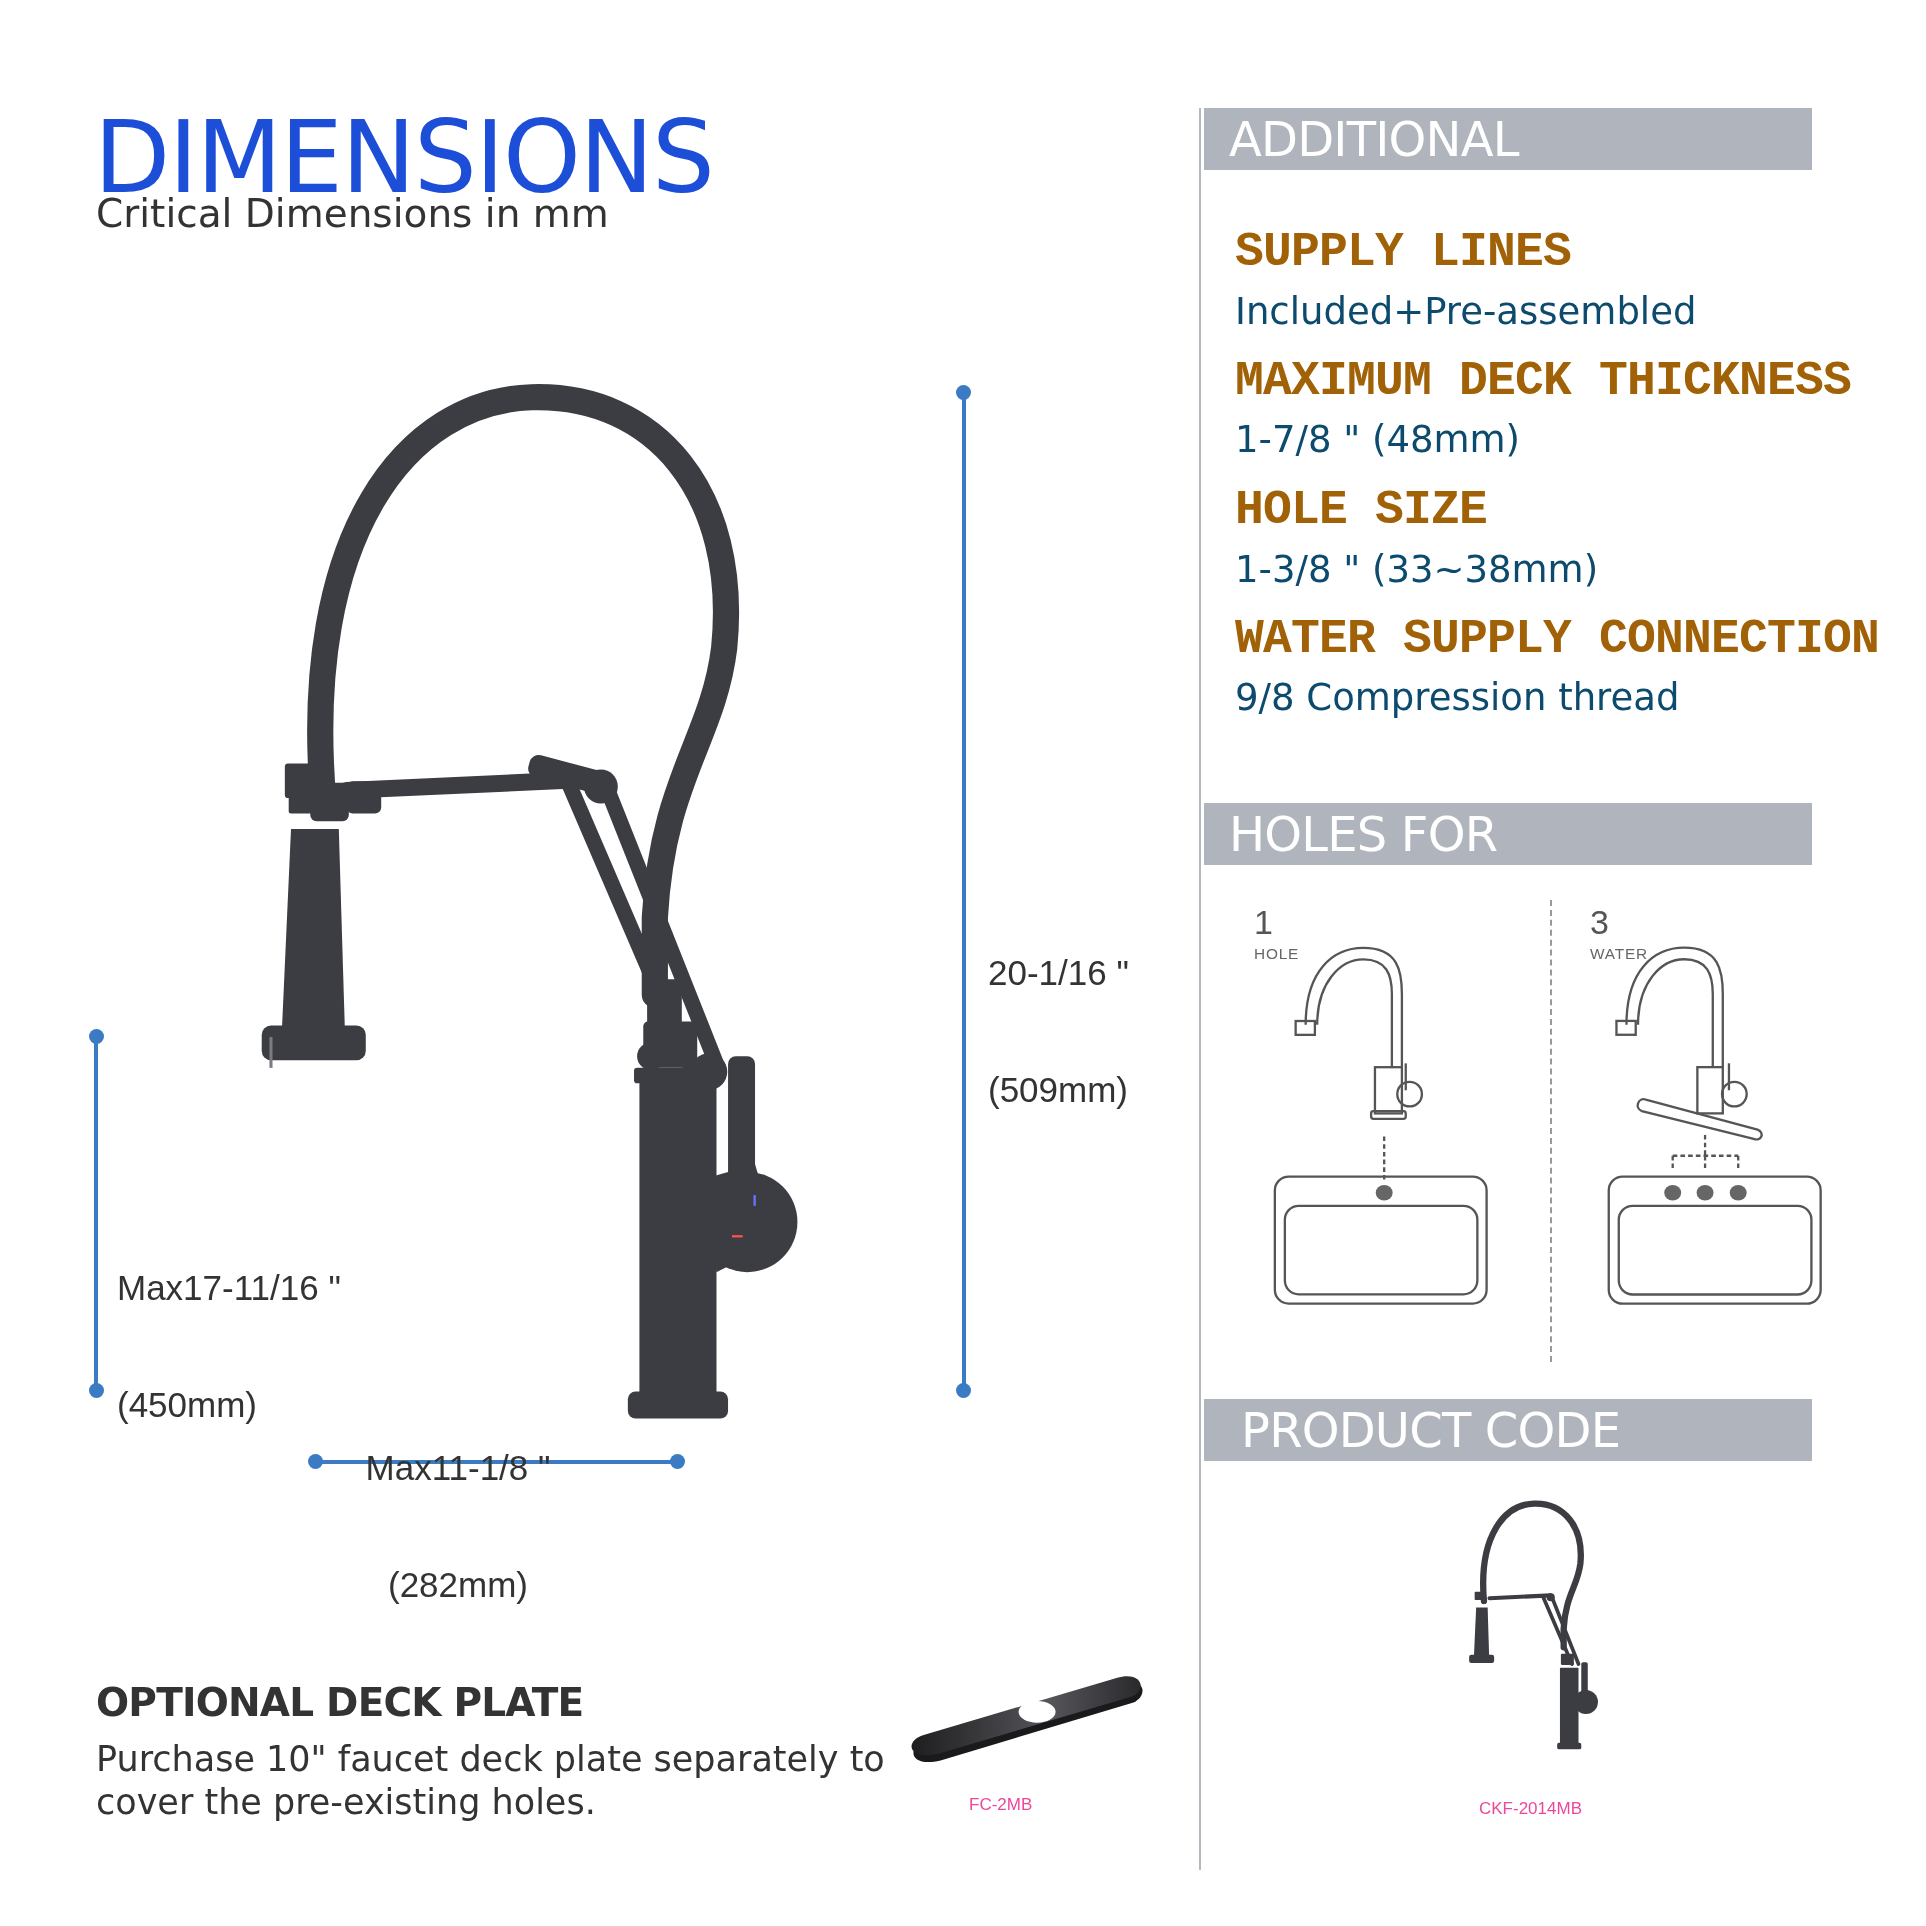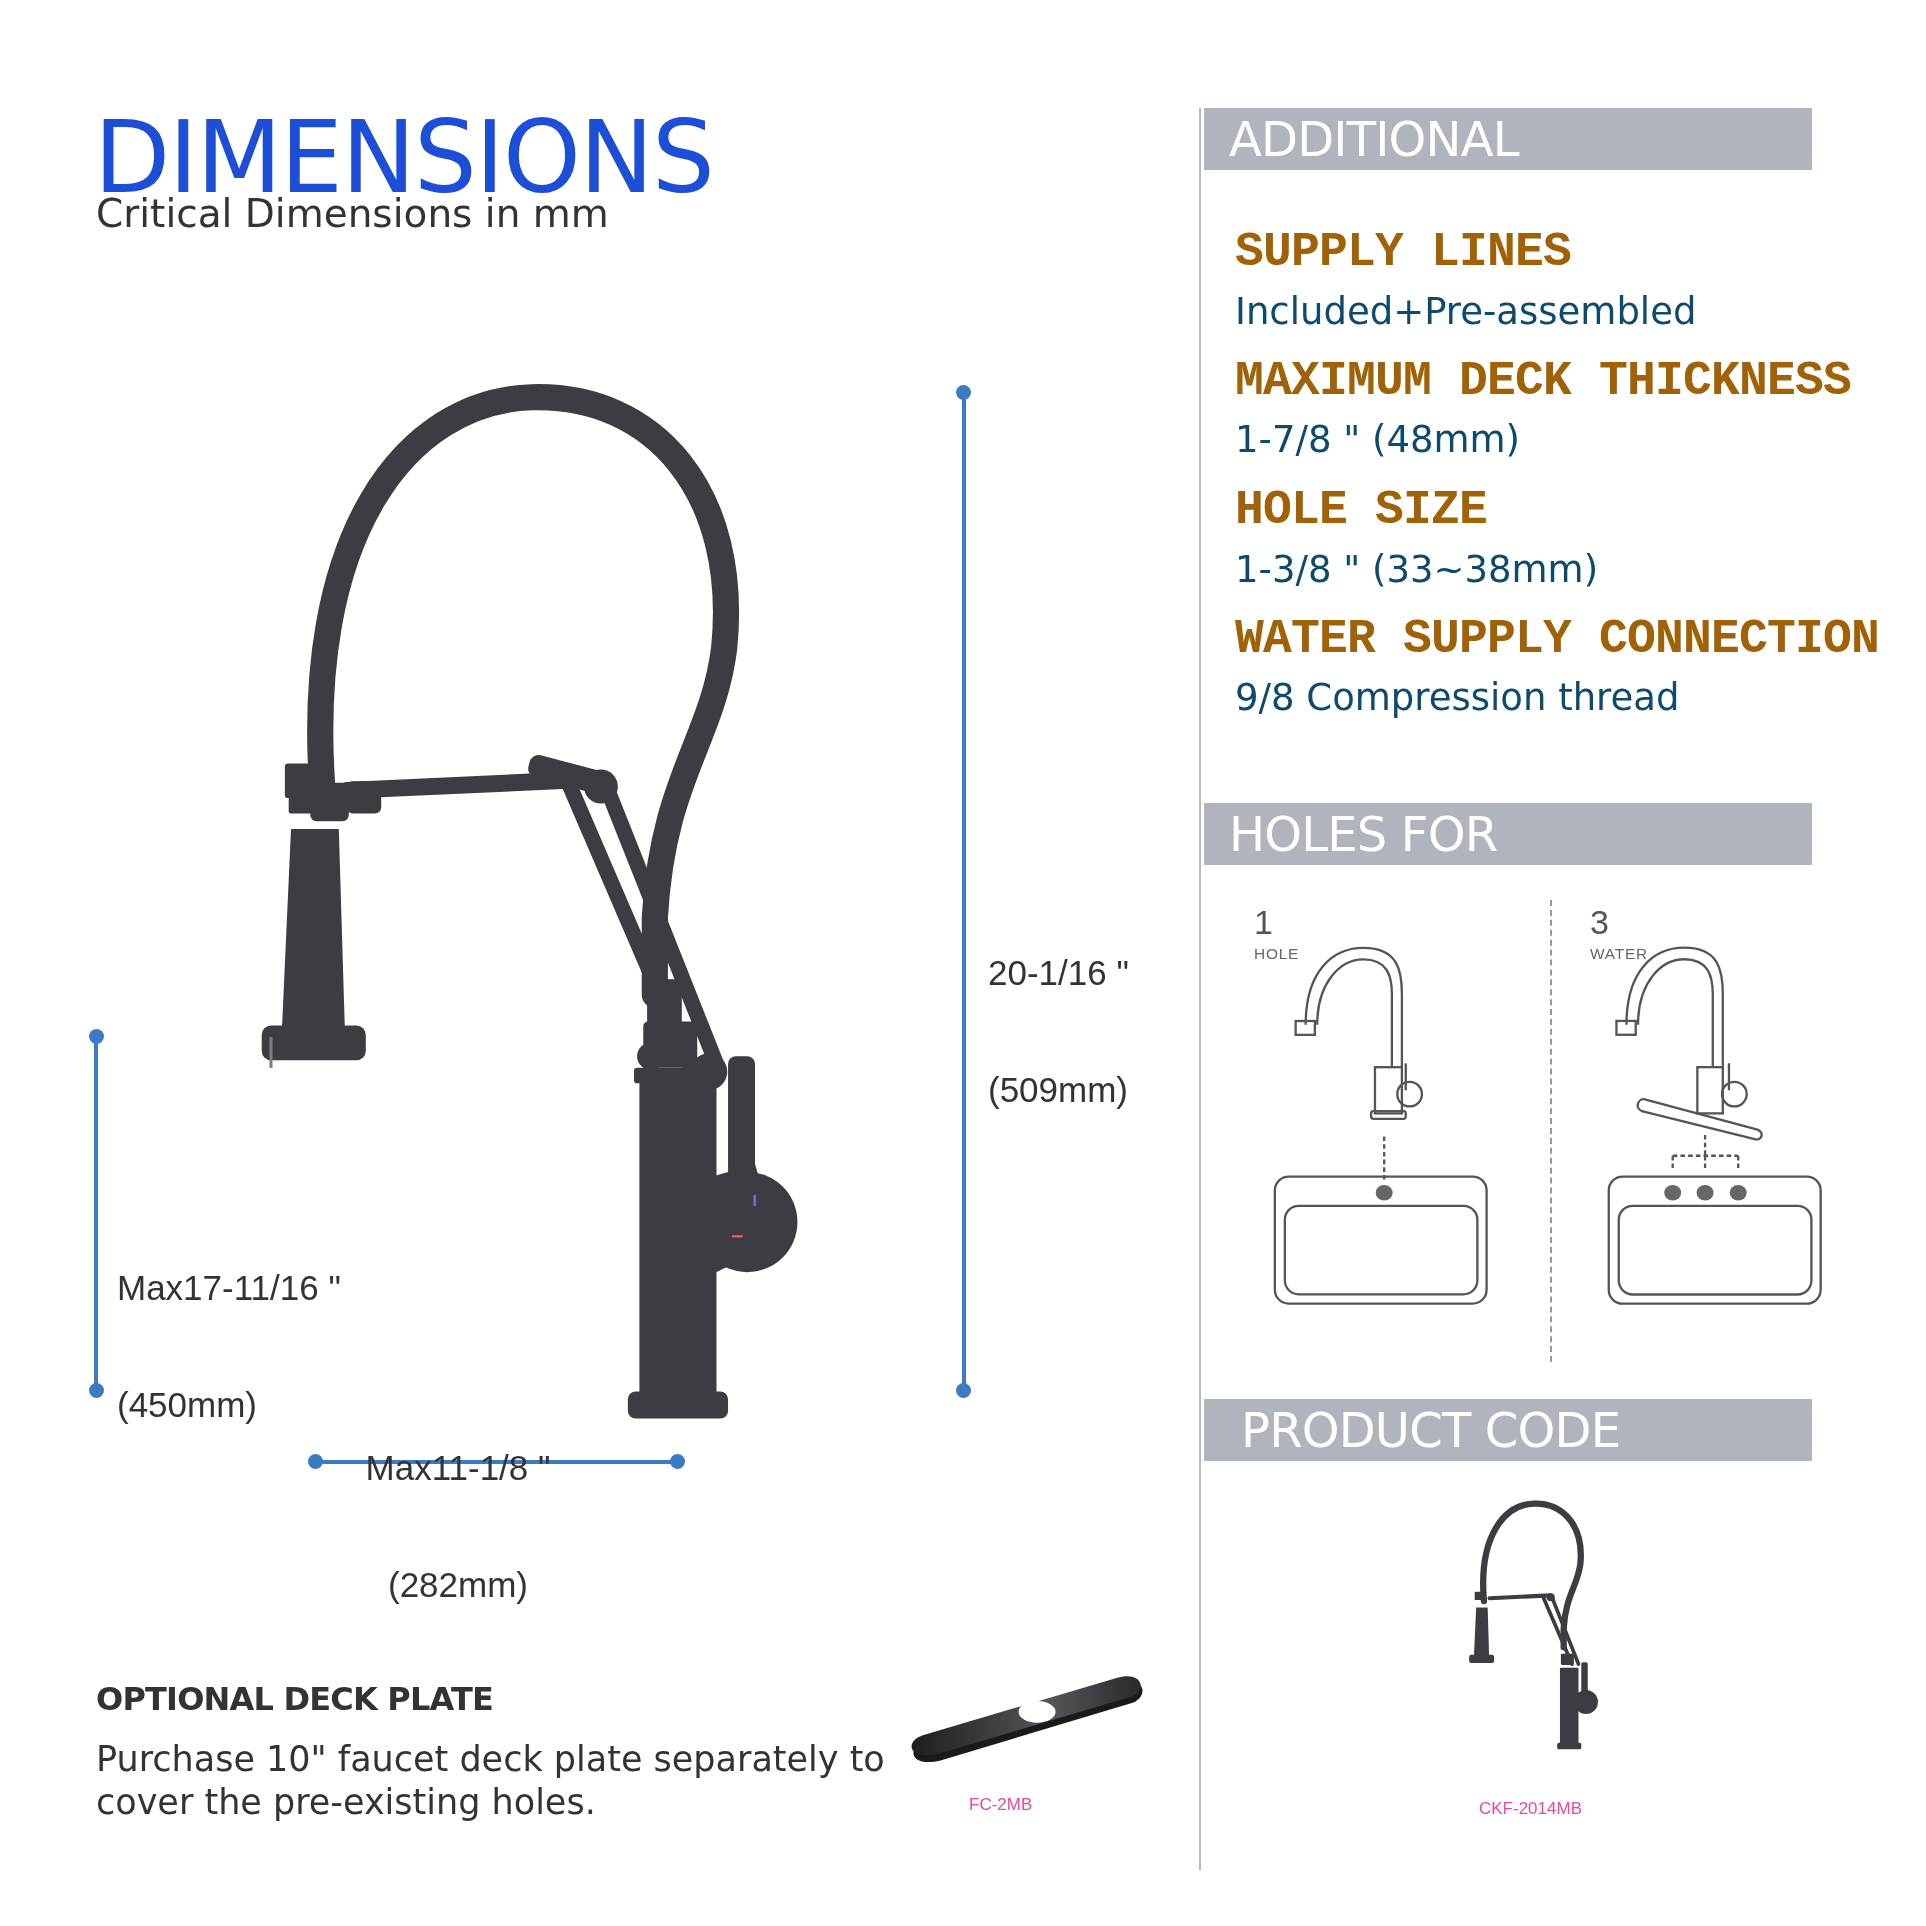--- a/index.html
+++ b/index.html
@@ -12,21 +12,21 @@
   .dot { width:15.4px; height:15.4px; border-radius:50%; background:#3a7bc3; }
   .dimlabel { font-size:35px; color:#333; line-height:39px; white-space:pre; }
   .divider { left:1199px; top:108px; width:2.3px; height:1762px; background:#b4b8c0; }
   .bar { left:1204px; width:608px; height:62px; background:#b0b5bd; }
   .bar span { position:absolute; top:6.2px; left:25px; font-size:48px; color:#fff; line-height:51px; letter-spacing:-0.8px; font-family:"DejaVu Sans", sans-serif; }
   .spec-h { left:1235px; font-size:48px; font-weight:bold; color:#a16207; line-height:46px; font-family:Liberation Mono, monospace; letter-spacing:-0.8px; }
   .spec-v { left:1235px; font-size:37px; color:#0c4a6e; line-height:43px; font-family:"DejaVu Sans", sans-serif; }
   .hole-num { font-size:34px; color:#555; line-height:34px; }
   .hole-lbl { font-size:15.4px; color:#666; letter-spacing:0.8px; }
   .code { font-size:17px; color:#ec4899; }
-  .deck-h { left:96px; top:1680px; font-size:32px; font-weight:bold; color:#333; font-family:"DejaVu Sans", sans-serif; letter-spacing:-0.8px; }
+  .deck-h { left:96px; top:1680px; font-size:39px; font-weight:bold; color:#333; font-family:"DejaVu Sans", sans-serif; letter-spacing:-0.8px; }
   .deck-p { left:96px; top:1738px; font-size:35px; color:#333; line-height:43px; font-family:"DejaVu Sans", sans-serif; width:809px; }
 </style>
 </head>
 <body>
 
 <div class="abs title">DIMENSIONS</div>
 <div class="abs subtitle">Critical Dimensions in mm</div>
 
 <svg class="abs" style="left:254px;top:378px" width="555" height="1056" viewBox="0 0 720 1370">
   <g fill="none" stroke="#3c3d42" stroke-linecap="round">

